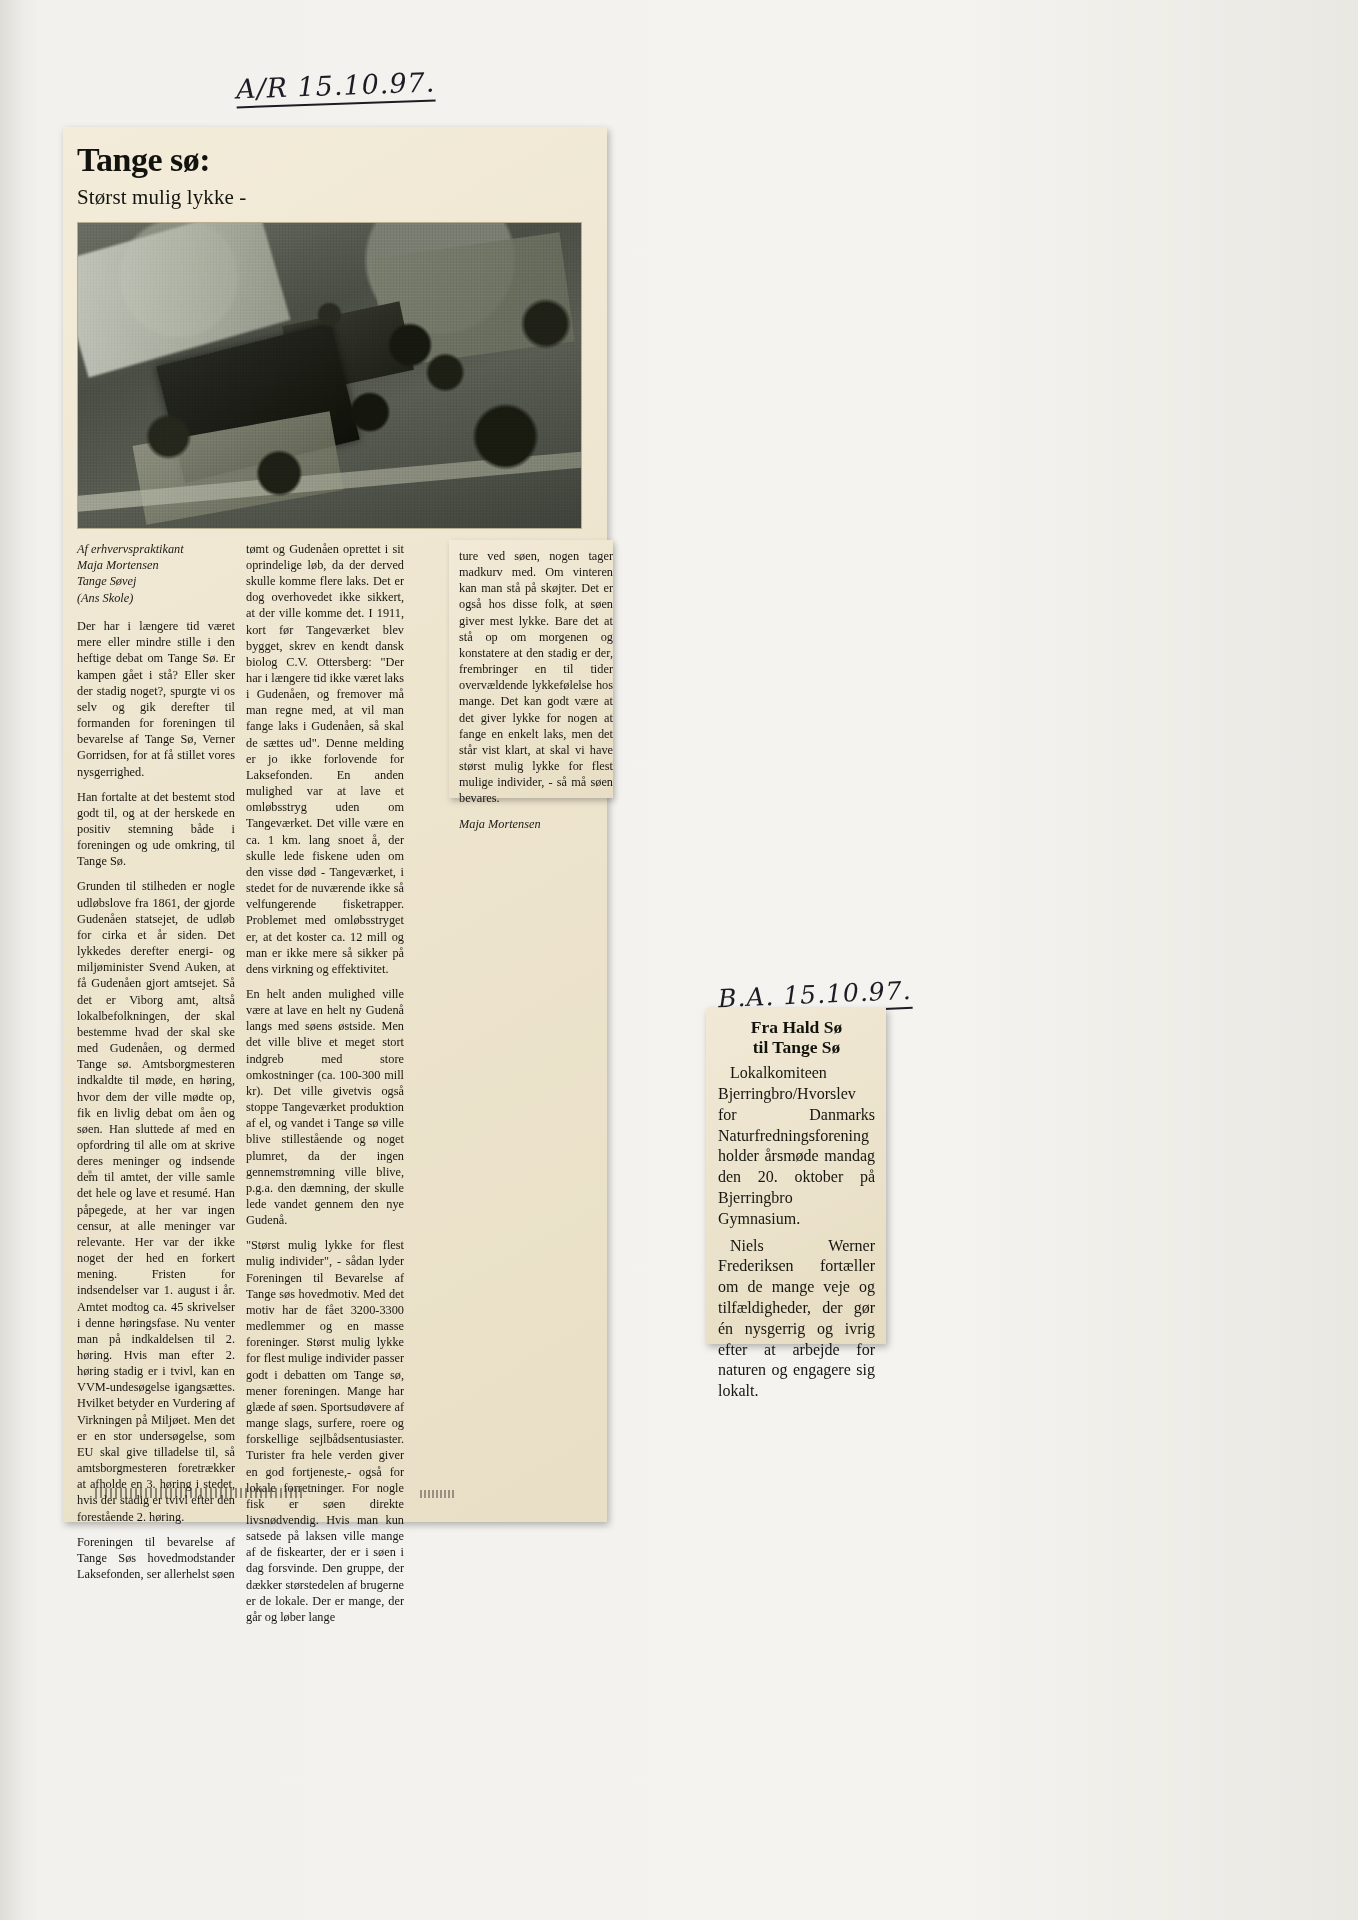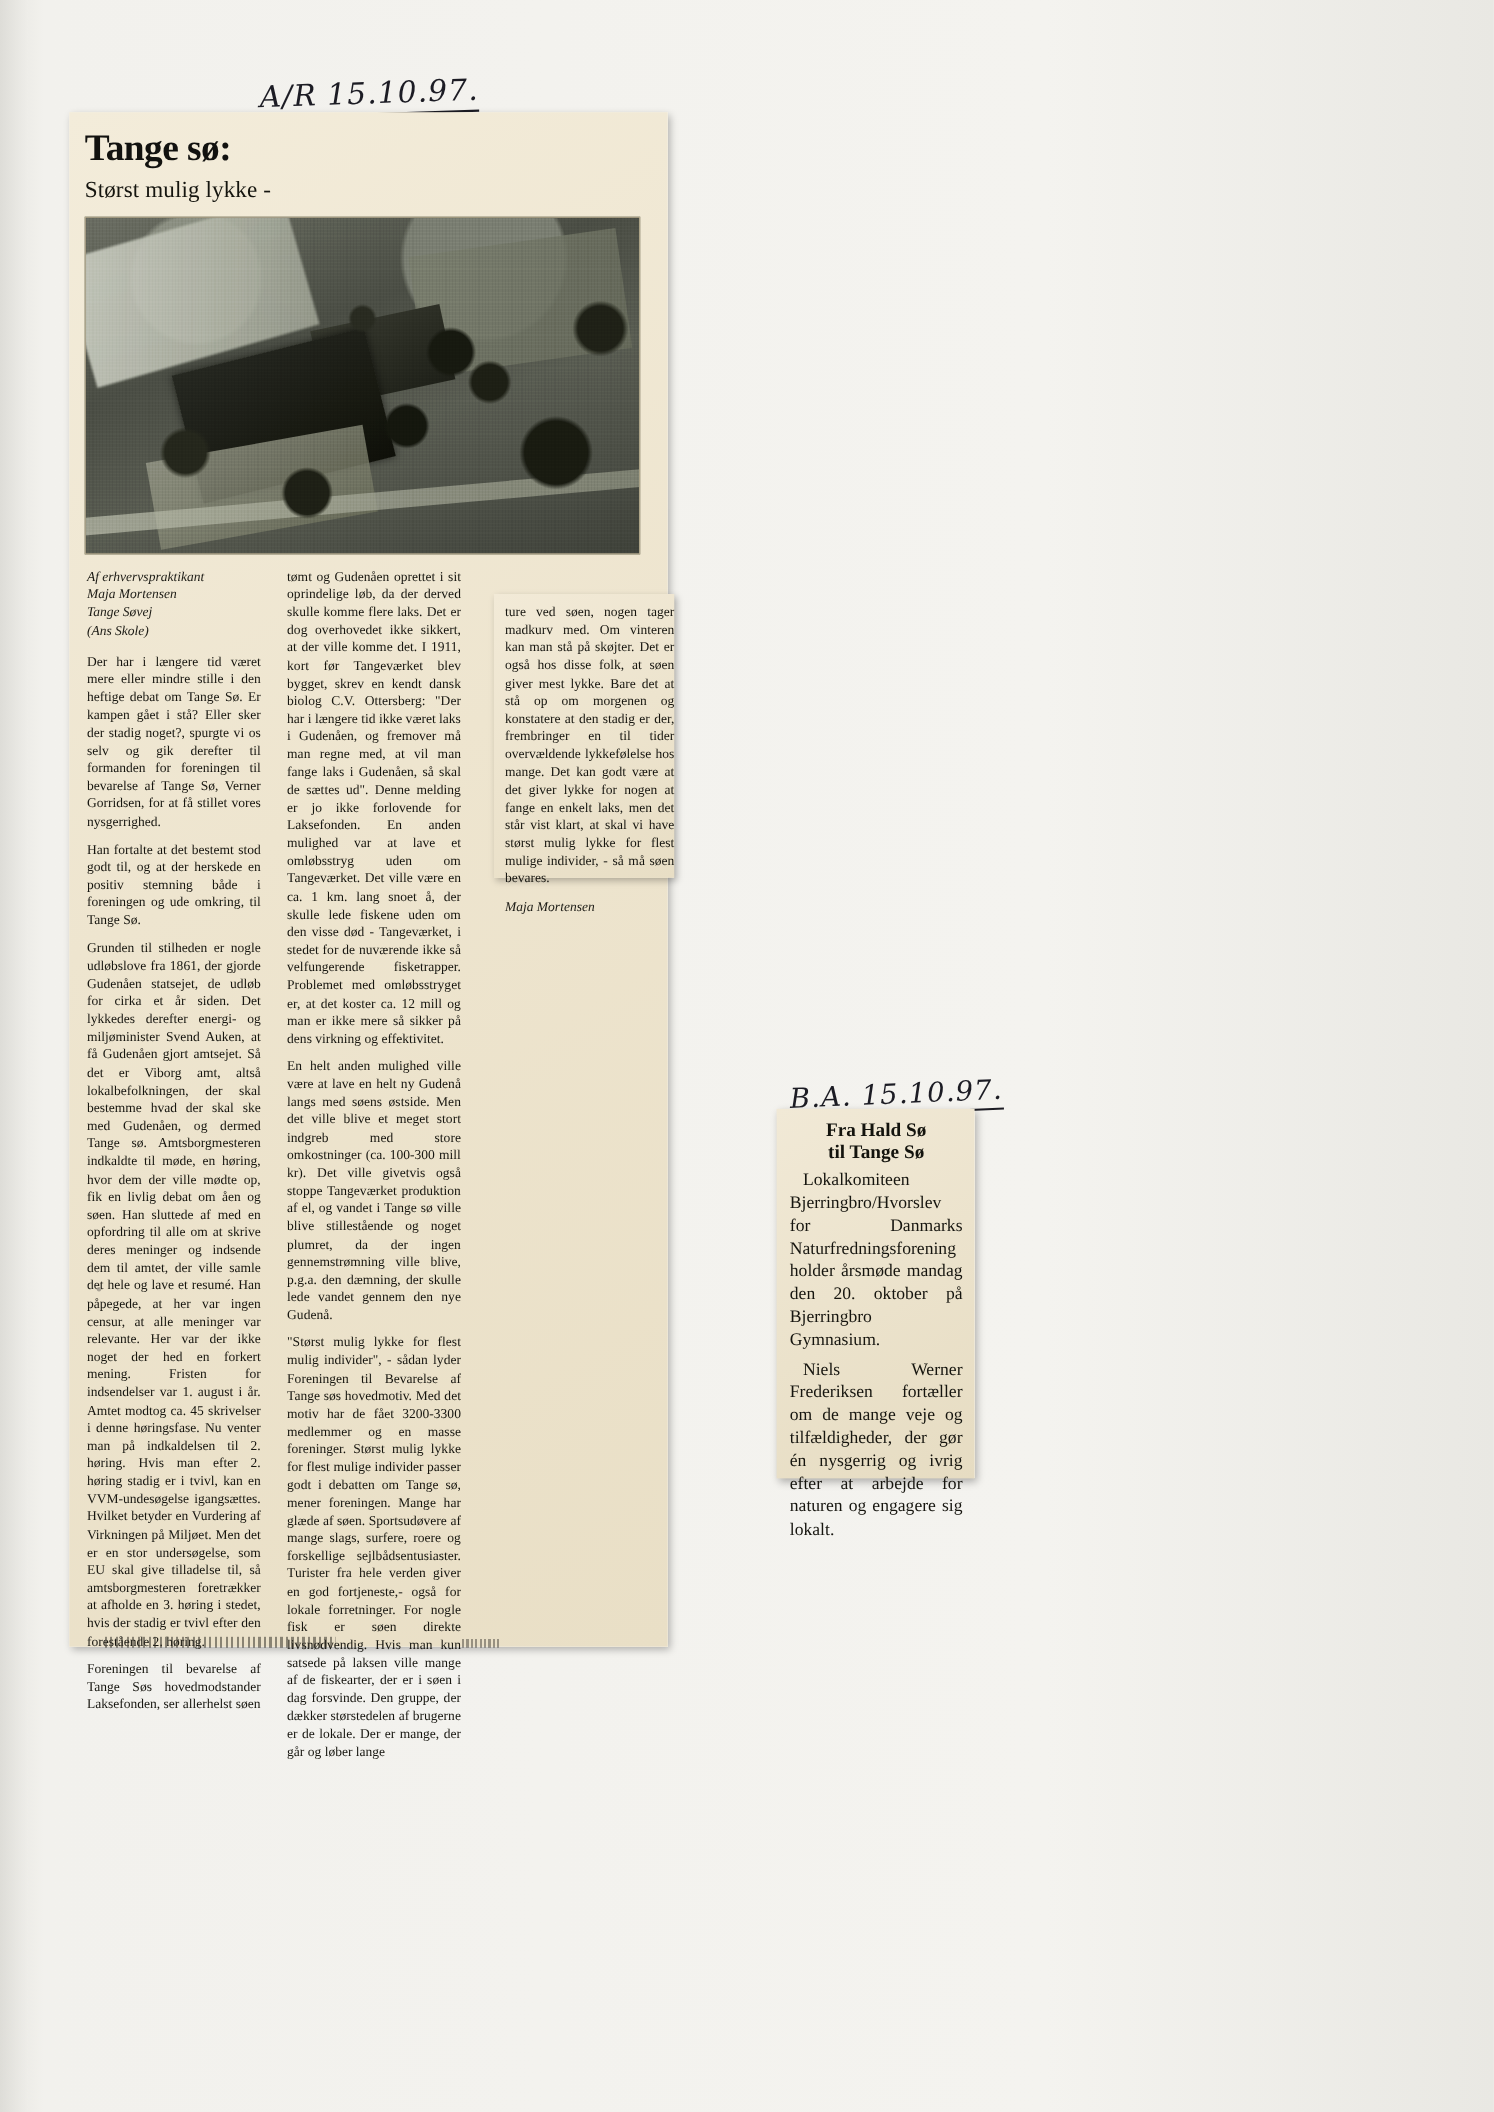--- a/index.html
+++ b/index.html
@@ -36,21 +36,21 @@
   .hw2{left:718px;top:980px;font-size:25px;transform:rotate(-2.5deg);}
   .hw2 .ul{border-bottom:2px solid #1c1c24;padding-bottom:2px;}
 
   
   .clip{
     position:absolute;
     background:#efe7d4;
     box-shadow:2px 3px 7px rgba(0,0,0,.28);
   }
   .clip-main{
-    left:63px;top:102px;width:544px;height:1395px;
+    left:63px;top:127px;width:544px;height:1395px;
     background:linear-gradient(150deg,#f3ecda 0%,#eee5cf 45%,#e9dfc6 100%);
   }
   .clip-main .inner{padding:10px 14px 0 14px;}
 
   .kicker{
     font-family:"Liberation Serif", serif;
     font-weight:bold;font-size:34px;line-height:1.0;
     color:#12120f;letter-spacing:-.5px;margin:6px 0 8px 0;
   }
   .head2{
@@ -116,21 +116,21 @@
   }
   .photo .grain{
     position:absolute;inset:0;
     background-image:
       repeating-linear-gradient(0deg, rgba(255,255,255,.04) 0 1px, transparent 1px 3px),
       repeating-linear-gradient(90deg, rgba(0,0,0,.05) 0 1px, transparent 1px 3px);
     mix-blend-mode:overlay;
   }
 
   
-  .cols{display:flex;gap:24px;justify-content:flex-end;}
+  .cols{display:flex;gap:11px;}
   .col{width:158px;}
   .col.c3{width:150px;}
   .byline{
     font-style:italic;font-size:12.3px;line-height:1.33;color:#1b1a14;margin-bottom:12px;
   }
   .bodytext{
     font-size:12.3px;line-height:1.315;color:#16150f;text-align:justify;
     hyphens:auto;
   }
   .bodytext p{margin:0 0 9px 0;}

